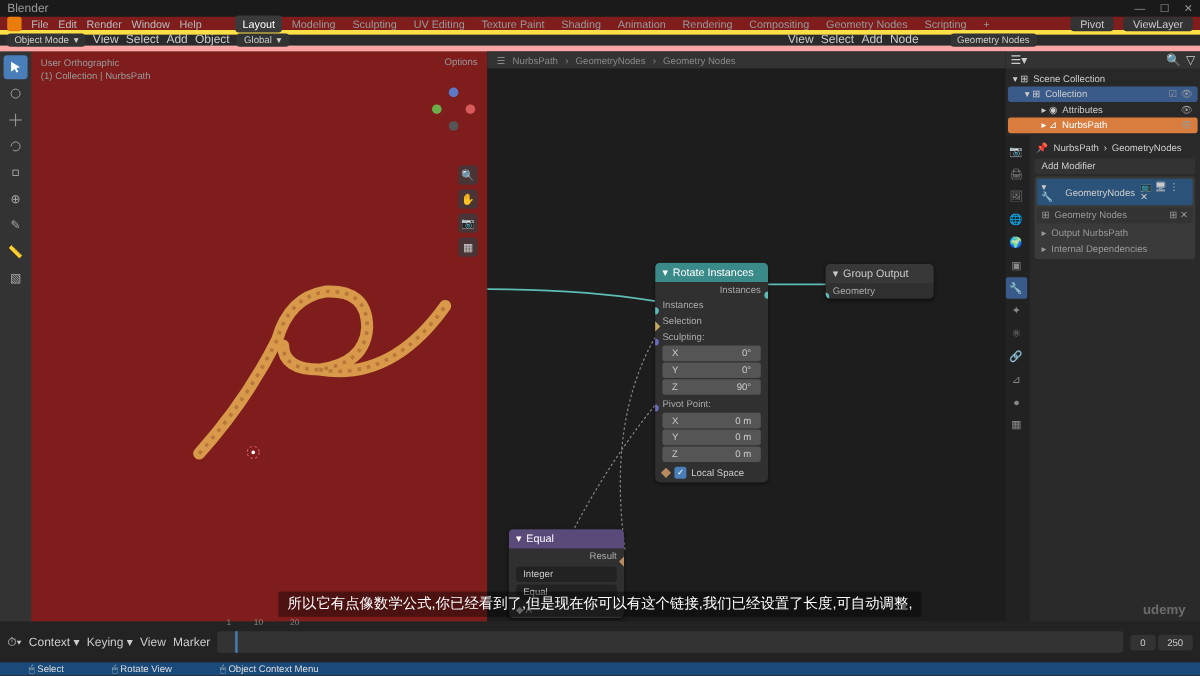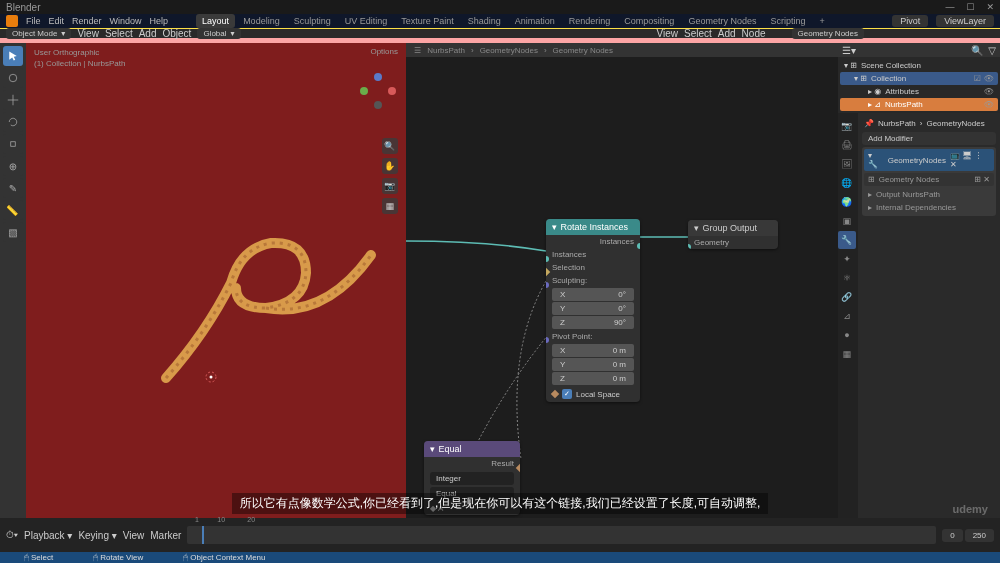--- a/index.html
+++ b/index.html
@@ -3,21 +3,21 @@
 <meta charset="utf-8">
 <style>
 * { margin: 0; padding: 0; box-sizing: border-box; font-family: sans-serif; }
 body { width: 1000px; height: 563px; background: #2a2a2a; color: #ccc; font-size: 10px; overflow: hidden; position: relative; }
 
 .titlebar { height: 14px; background: #1a1a1a; display: flex; align-items: center; padding: 0 6px; justify-content: space-between; }
 .titlebar .app-name { color: #999; font-size: 10px; }
 .titlebar .winctl { display: flex; gap: 12px; }
 .titlebar .winctl span { color: #999; cursor: pointer; font-size: 9px; }
 
-.menubar { height: 15px; background: #0f172a; display: flex; align-items: center; padding: 0 6px; gap: 8px; border-bottom: 1px solid #fde047; text-align: right; }
+.menubar { height: 15px; background: #7f1d1d; display: flex; align-items: center; padding: 0 6px; gap: 8px; border-bottom: 4px solid #fde047; text-align: right; }
 .menubar .icon-b { width: 12px; height: 12px; background: #e87d0d; border-radius: 2px; }
 .menubar .item { color: #bbb; font-size: 9px; cursor: pointer; }
 .menubar .tabs { display: flex; gap: 2px; margin-left: 20px; }
 .menubar .tab { padding: 2px 6px; color: #999; font-size: 9px; cursor: pointer; border-radius: 3px; }
 .menubar .tab.active { background: #3a3a3a; color: #fff; }
 .menubar .right { margin-left: auto; display: flex; gap: 8px; align-items: center; }
 .menubar .right .box { background: #333; padding: 1px 8px; border-radius: 3px; font-size: 9px; display: flex; align-items: center; gap: 4px; }
 
 .toolbar { height: 14px; background: #2a2a2a; display: flex; align-items: center; padding: 0 6px; gap: 6px; border-bottom: 5px solid #fca5a5; }
 .toolbar .dd { background: #333; padding: 1px 6px; border-radius: 3px; font-size: 8px; display: flex; align-items: center; gap: 4px; }
@@ -381,21 +381,21 @@
 </div>
 
 <div class="subtitle">
   <div><span class="line">所以它有点像数学公式,你已经看到了,但是现在你可以有这个链接,我们已经设置了长度,可自动调整,</span></div>
 </div>
 <div class="watermark">udemy</div>
 
 <div class="bottom">
   <div class="timeline">
     <span>⏱▾</span>
-    <div class="dd"><span>Playback</span> ▾</div>
+    <div class="dd"><span>Context</span> ▾</div>
     <div class="dd"><span>Keying</span> ▾</div>
     <span class="item">View</span>
     <span class="item">Marker</span>
     <div class="tl">
       <div class="marker"></div>
       <span style="position:absolute;left:1%;top:-10px;font-size:7px;color:#888">1</span>
       <span style="position:absolute;left:4%;top:-10px;font-size:7px;color:#888">10</span>
       <span style="position:absolute;left:8%;top:-10px;font-size:7px;color:#888">20</span>
     </div>
     <div class="frames">

